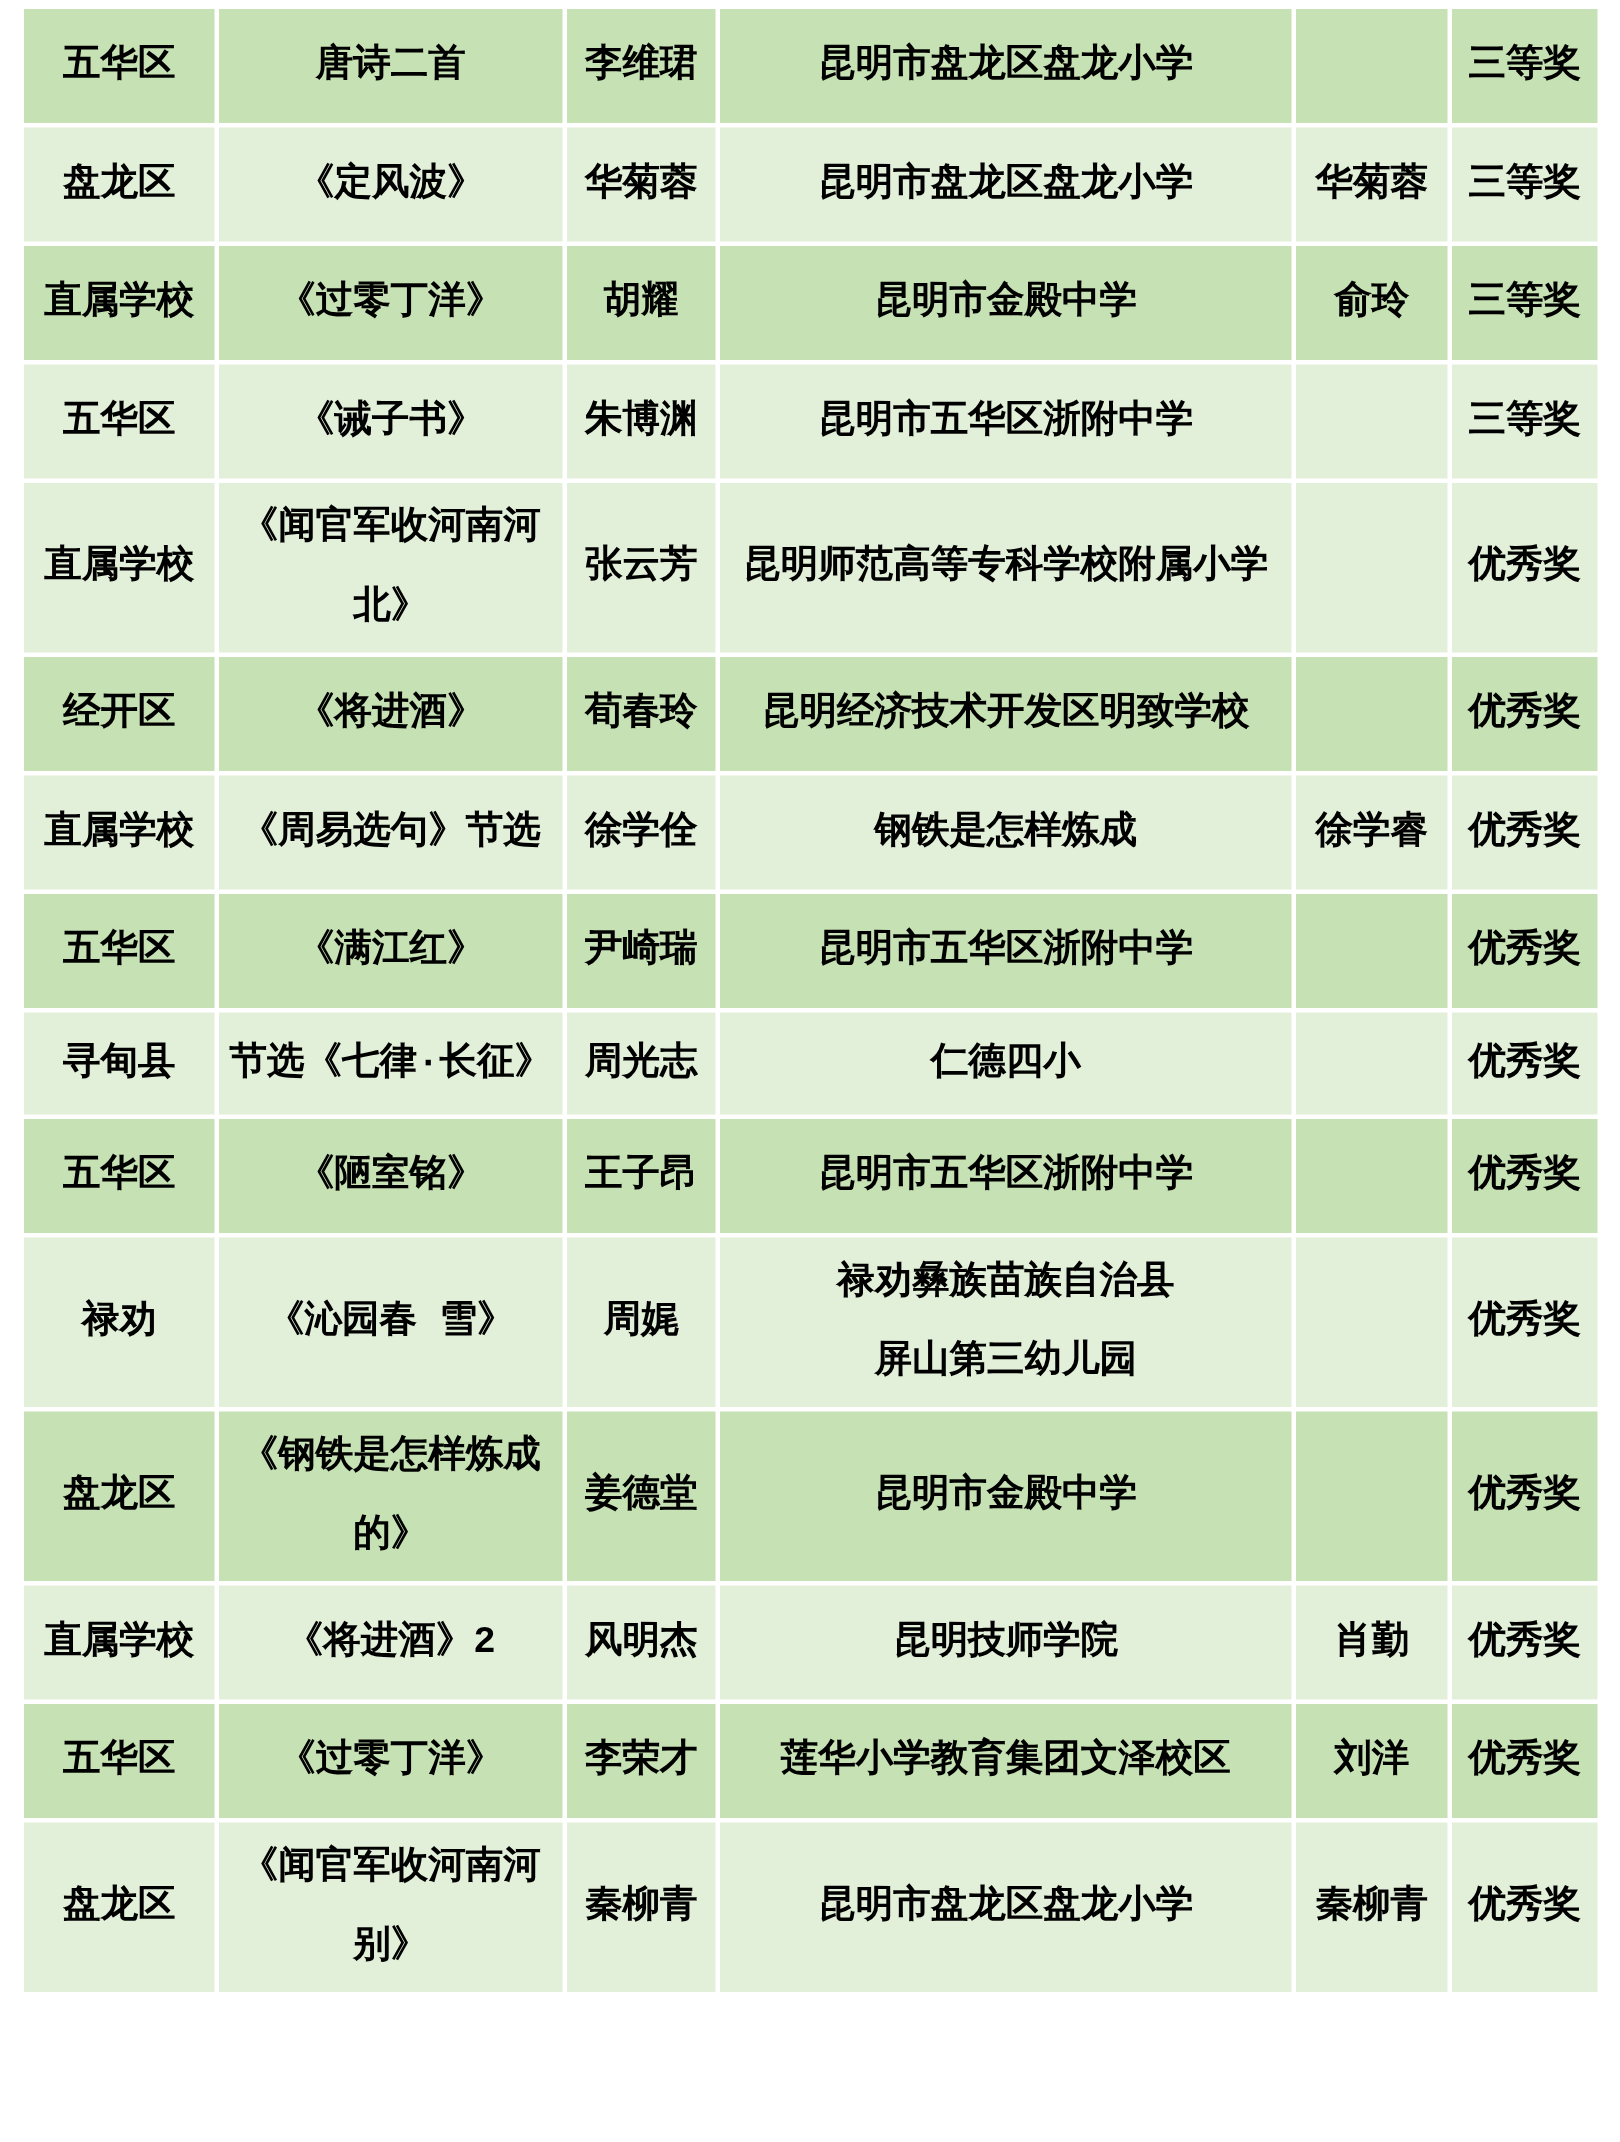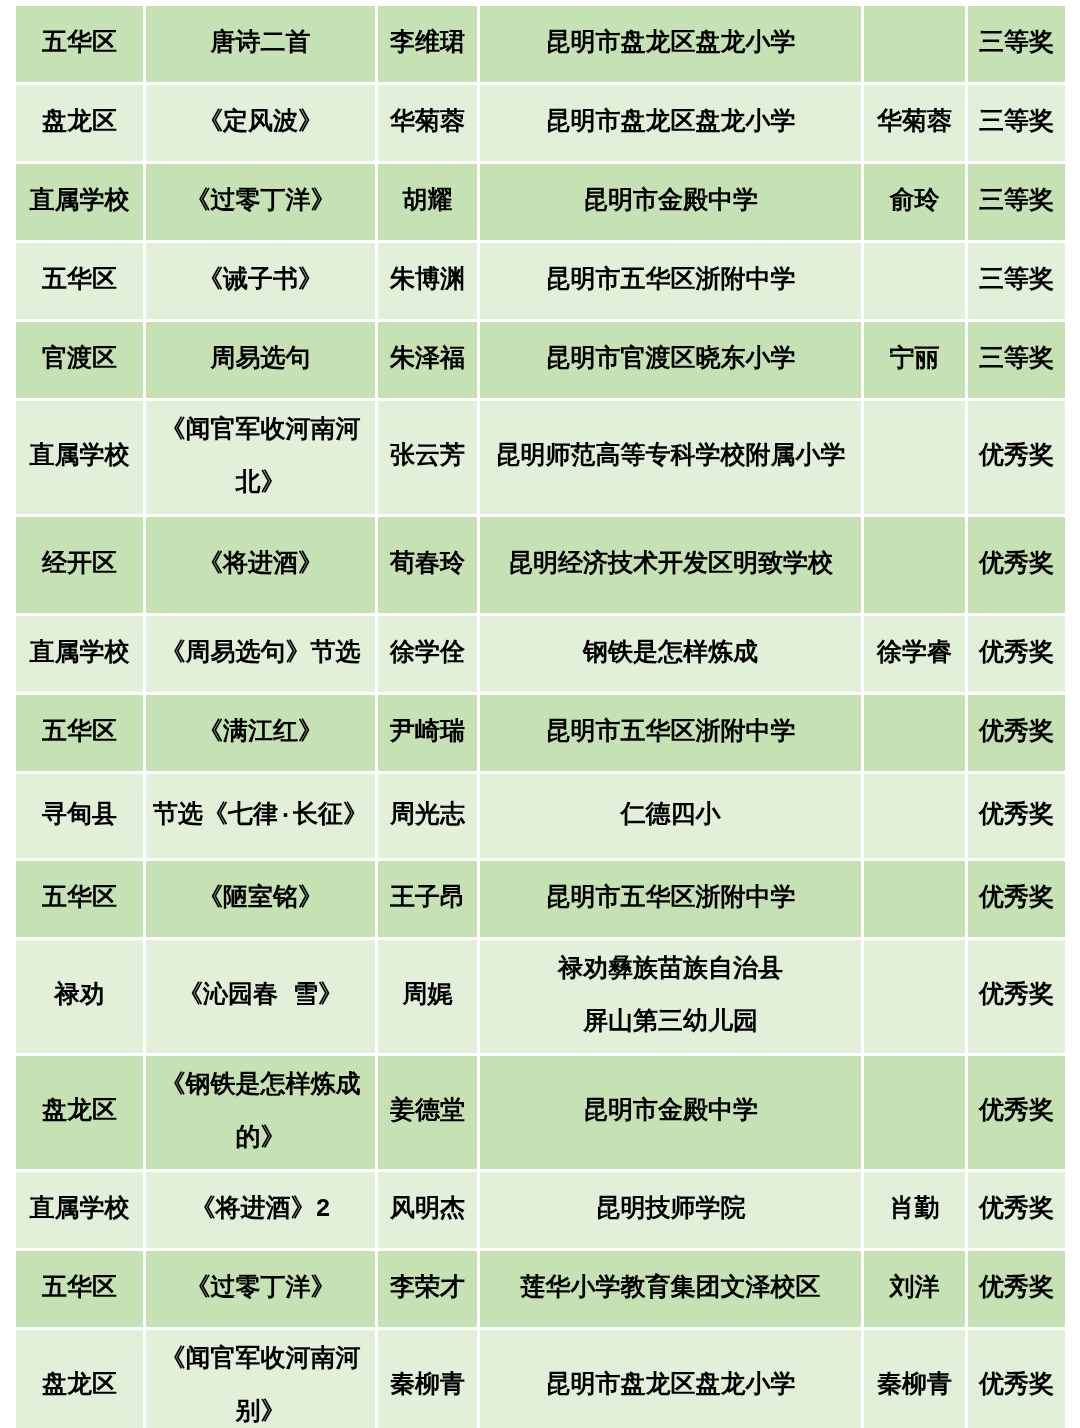--- a/index.html
+++ b/index.html
@@ -82,38 +82,30 @@
     <td>三等奖</td>
   </tr>
         <tr class="light" style="height: 76px;">
     <td>五华区</td>
     <td>《诫子书》</td>
     <td>朱博渊</td>
     <td>昆明市五华区浙附中学</td>
     <td></td>
     <td>三等奖</td>
   </tr>
-        <tr class="dark" style="height: 76px;">
-    <td>官渡区</td>
-    <td>周易选句</td>
-    <td>朱泽福</td>
-    <td>昆明市官渡区晓东小学</td>
-    <td>宁丽</td>
-    <td>三等奖</td>
-  </tr>
         <tr class="light" style="height: 113px;">
     <td>直属学校</td>
     <td>《闻官军收河南河
 北》</td>
     <td>张云芳</td>
     <td>昆明师范高等专科学校附属小学</td>
     <td></td>
     <td>优秀奖</td>
   </tr>
-        <tr class="dark" style="height: 96px;">
+        <tr class="dark" style="height: 76px;">
     <td>经开区</td>
     <td>《将进酒》</td>
     <td>荀春玲</td>
     <td>昆明经济技术开发区明致学校</td>
     <td></td>
     <td>优秀奖</td>
   </tr>
         <tr class="light" style="height: 76px;">
     <td>直属学校</td>
     <td>《周易选句》节选</td>
@@ -123,21 +115,21 @@
     <td>优秀奖</td>
   </tr>
         <tr class="dark" style="height: 76px;">
     <td>五华区</td>
     <td>《满江红》</td>
     <td>尹崎瑞</td>
     <td>昆明市五华区浙附中学</td>
     <td></td>
     <td>优秀奖</td>
   </tr>
-        <tr class="light" style="height: 84px;">
+        <tr class="light" style="height: 68px;">
     <td>寻甸县</td>
     <td>节选《七律·长征》</td>
     <td>周光志</td>
     <td>仁德四小</td>
     <td></td>
     <td>优秀奖</td>
   </tr>
         <tr class="dark" style="height: 76px;">
     <td>五华区</td>
     <td>《陋室铭》</td>

